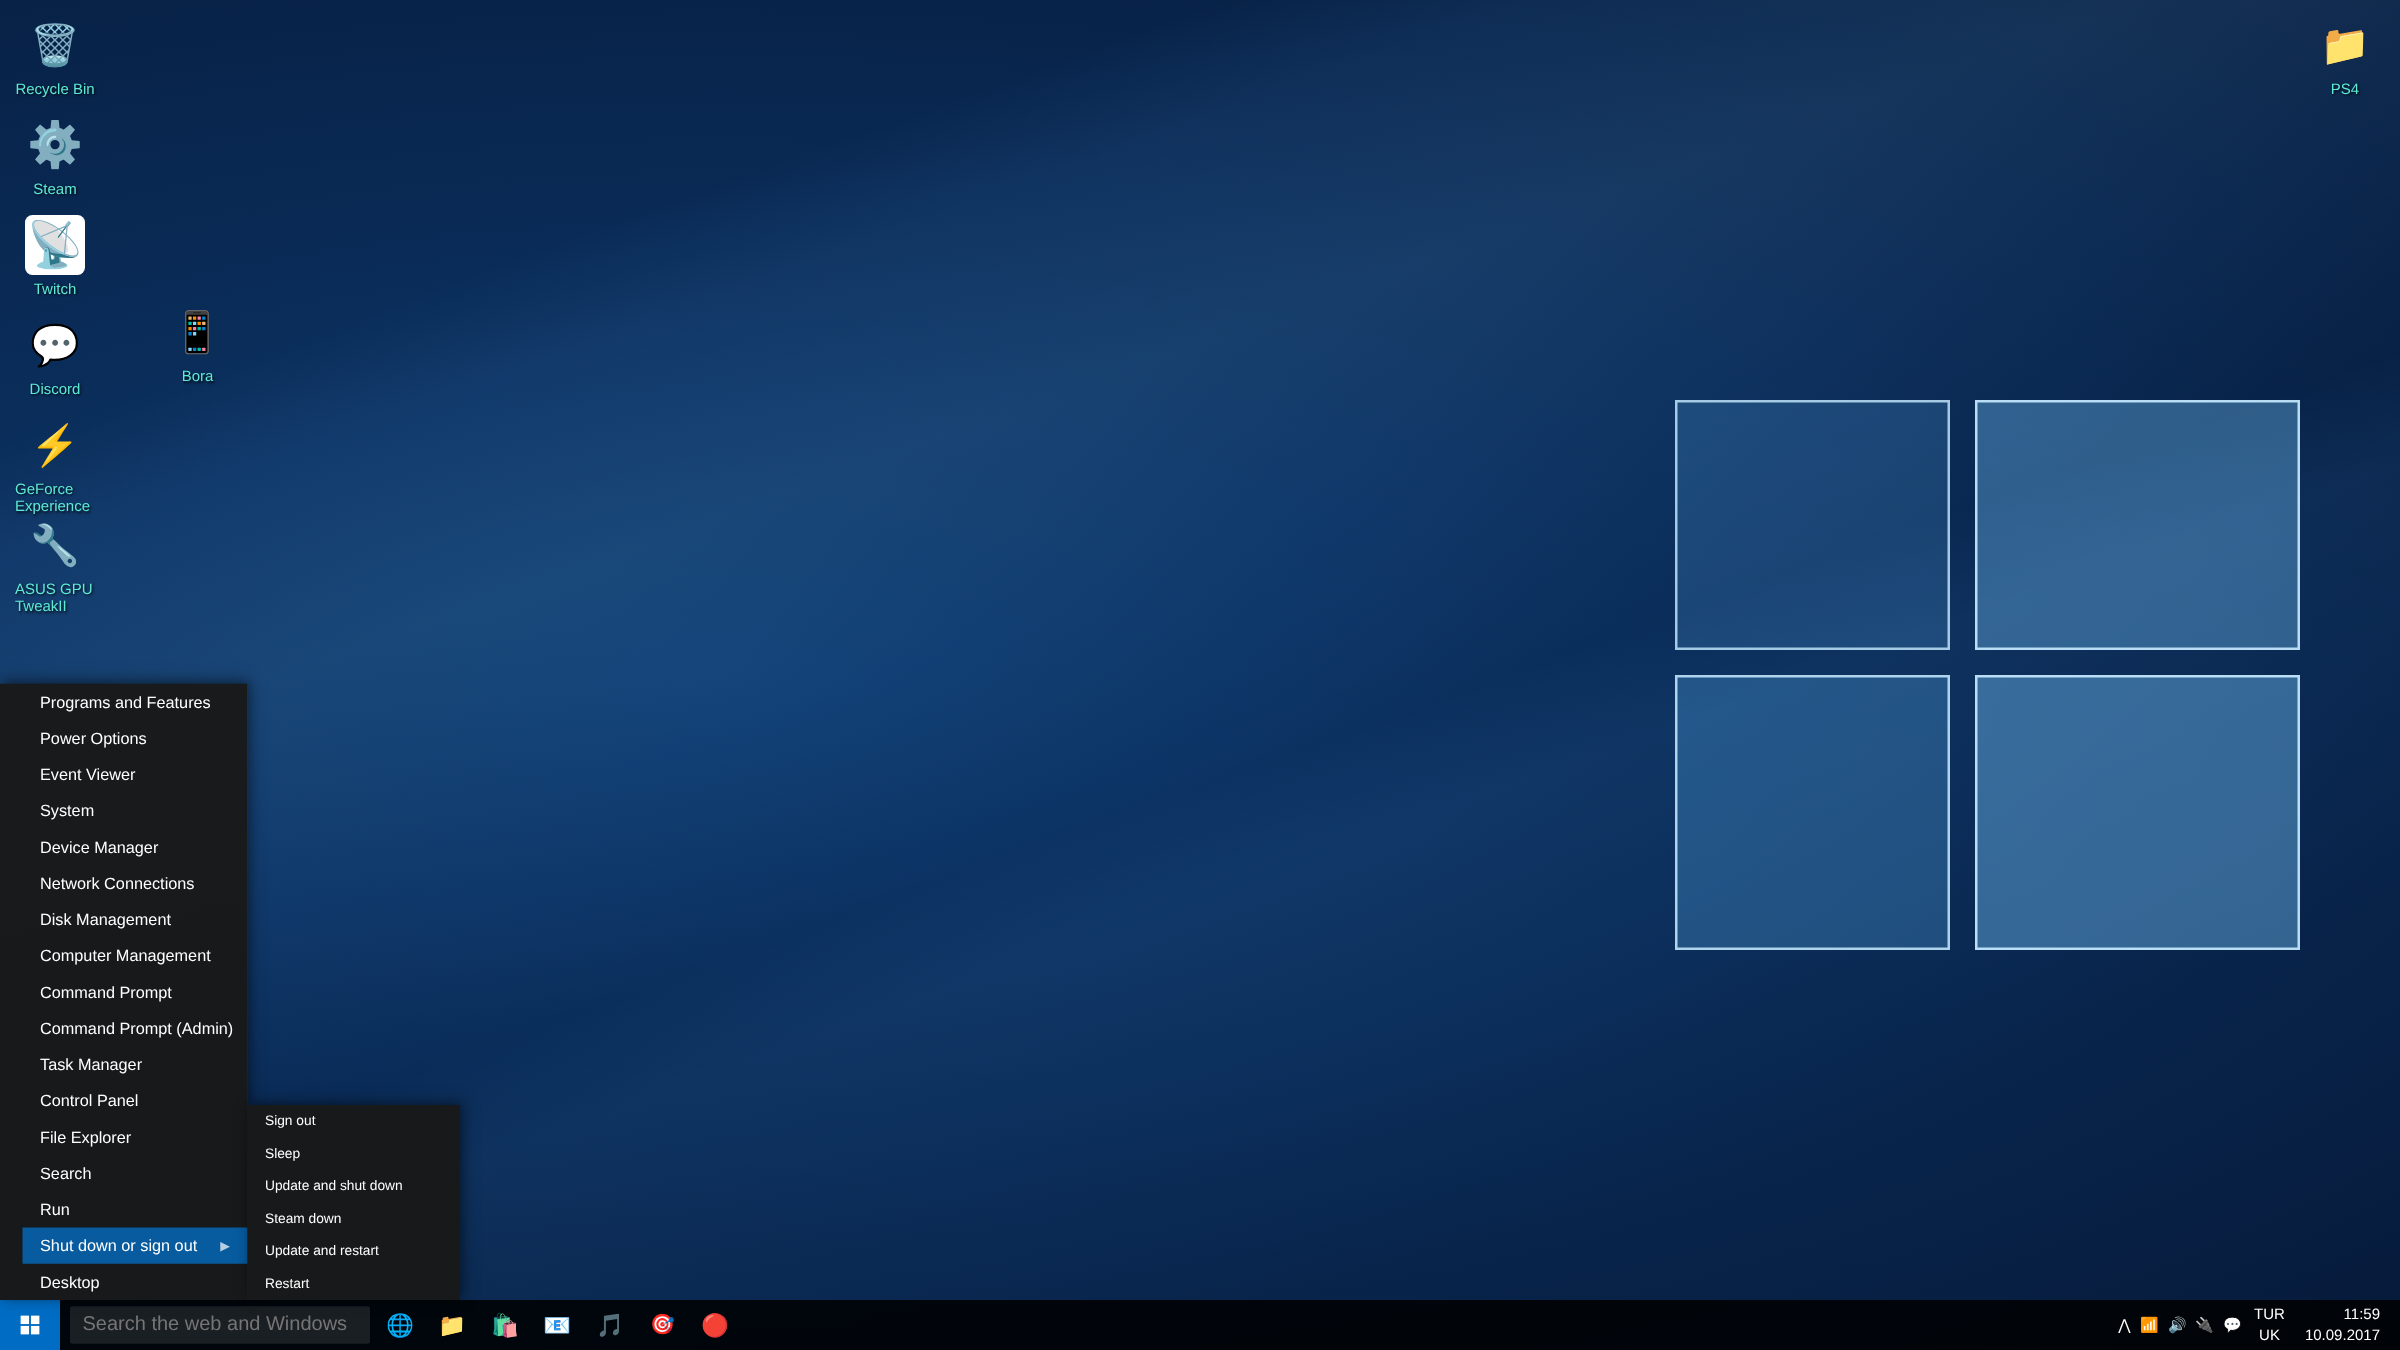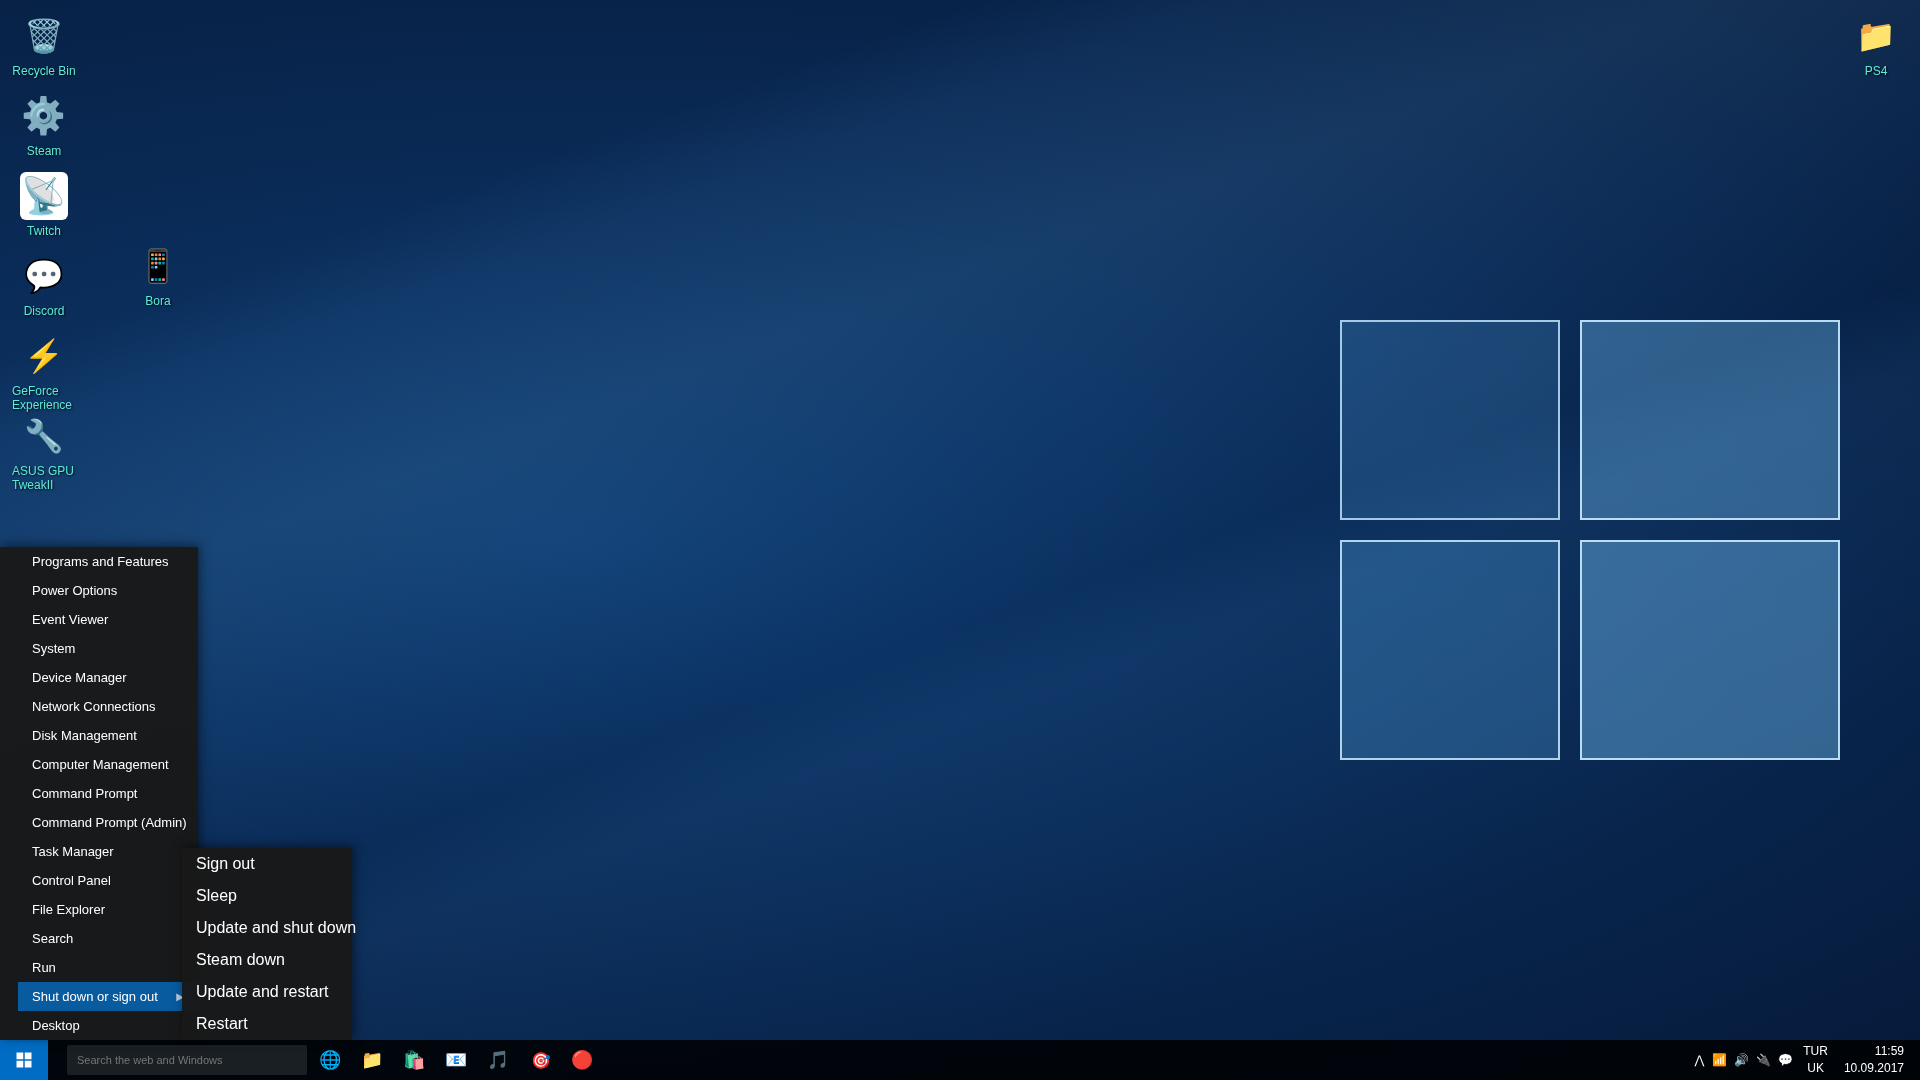--- a/index.html
+++ b/index.html
@@ -110,22 +110,22 @@
       fill: white;
     }
 
     .taskbar-search {
       width: 240px;
       height: 30px;
       background: rgba(255,255,255,0.1);
       border: none;
       color: rgba(255,255,255,0.7);
       padding: 0 10px;
-      font-size: 11px;
-      margin-left: 19px;
+      font-size: 16px;
+      margin-left: 8px;
       border-radius: 2px;
     }
 
     .taskbar-icons {
       display: flex;
       align-items: center;
       margin-left: 4px;
       gap: 2px;
     }
 
@@ -236,25 +236,25 @@
 
     .context-menu-item .arrow {
       font-size: 10px;
       color: rgba(255,255,255,0.7);
     }
 
     
     .submenu {
       position: absolute;
       bottom: 40px;
-      left: 182px;
+      left: 198px;
       width: 170px;
       background: rgba(25,25,25,0.97);
       color: white;
-      font-size: 16px;
+      font-size: 11px;
       z-index: 1001;
       box-shadow: 2px -2px 10px rgba(0,0,0,0.5);
     }
 
     .submenu-item {
       padding: 7px 14px;
       cursor: pointer;
       white-space: nowrap;
     }
   </style>

